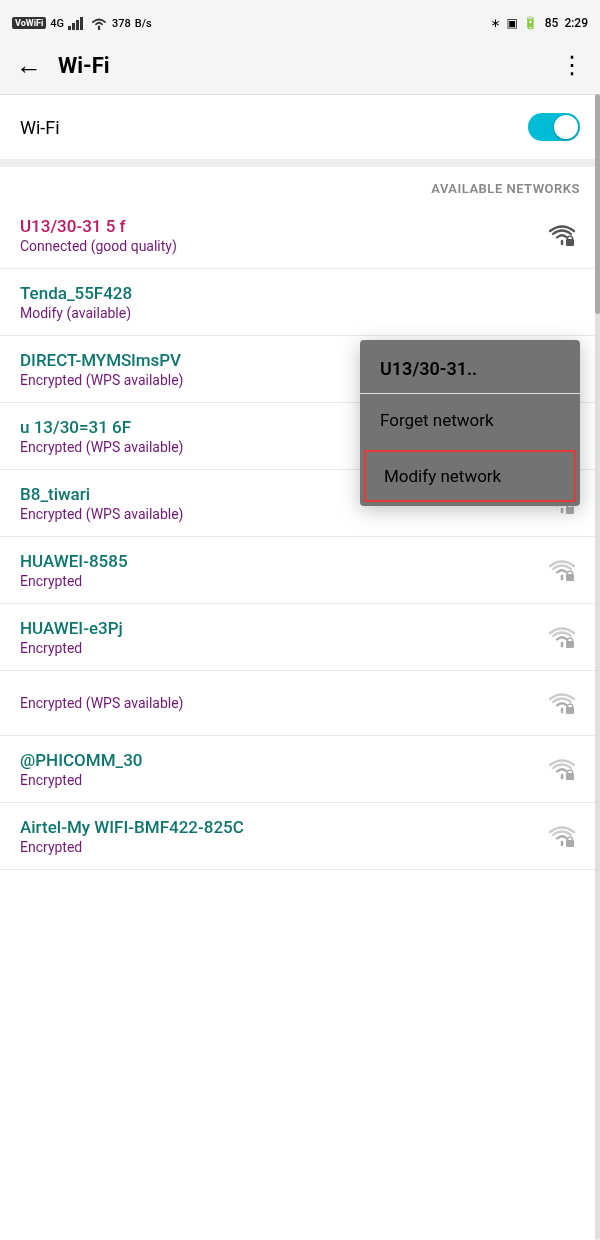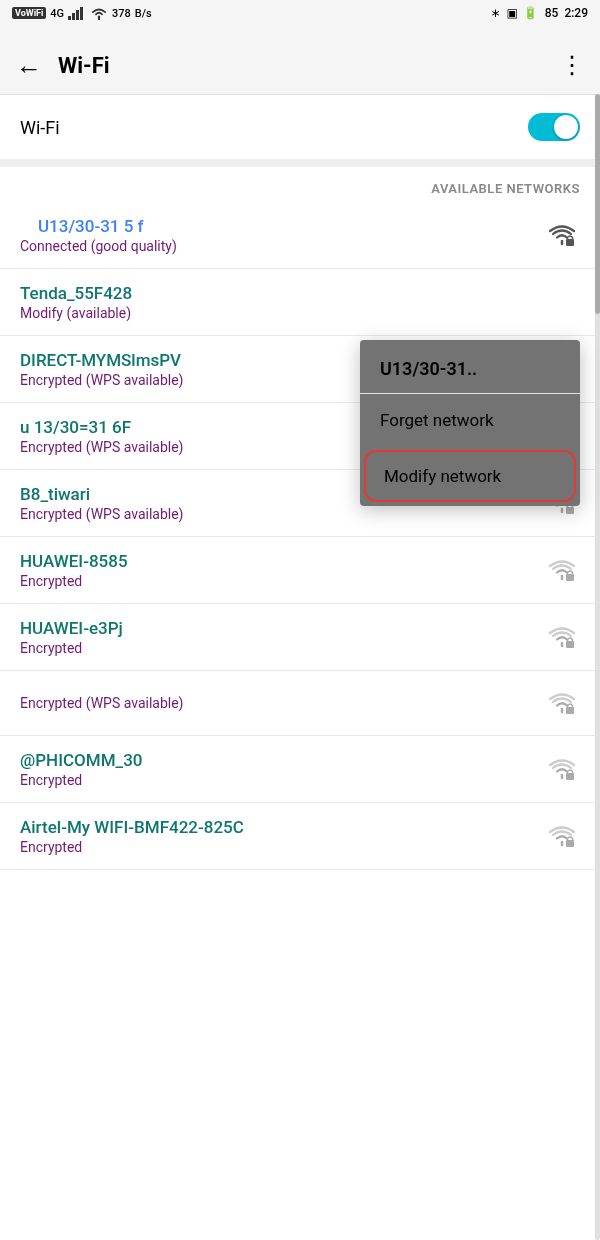--- a/index.html
+++ b/index.html
@@ -9,21 +9,21 @@
       font-family: 'Roboto', Arial, sans-serif;
       background: #fff;
       position: relative;
       overflow-x: hidden;
     }
 
     
     .status-bar {
       display: flex;
       justify-content: space-between;
-      align-items: flex-start;
+      align-items: flex-end;
       padding: 6px 12px;
       background: #f5f5f5;
       height: 36px;
     }
     .status-left {
       display: flex;
       align-items: center;
       gap: 4px;
       font-size: 11px;
       font-weight: 500;
@@ -143,22 +143,21 @@
     .network-info {
       flex: 1;
     }
     .network-name {
       font-size: 17px;
       font-weight: 500;
       color: #0f766e;
       margin-bottom: 2px;
     }
     .network-name.connected {
-      color: #3b82f6;
-      margin-left: 18px;
+      color: #be185d;
     }
     .network-status {
       font-size: 14px;
       color: #701a75;
     }
     .wifi-icon-container {
       display: flex;
       align-items: center;
       justify-content: center;
       width: 36px;
@@ -211,21 +210,21 @@
     }
     .context-menu-item {
       padding: 16px 20px;
       font-size: 17px;
       color: #000;
       cursor: pointer;
     }
     .context-menu-item.highlighted {
       border: 2px solid #e53935;
       margin: 4px;
-      border-radius: 12px;
+      border-radius: 2px;
       padding: 14px 18px;
     }
   </style>
 </head>
 <body>
 
 <div class="status-bar">
   <div class="status-left">
     <span class="vowifi-badge">VoWiFi</span>
     <span>4G</span>

